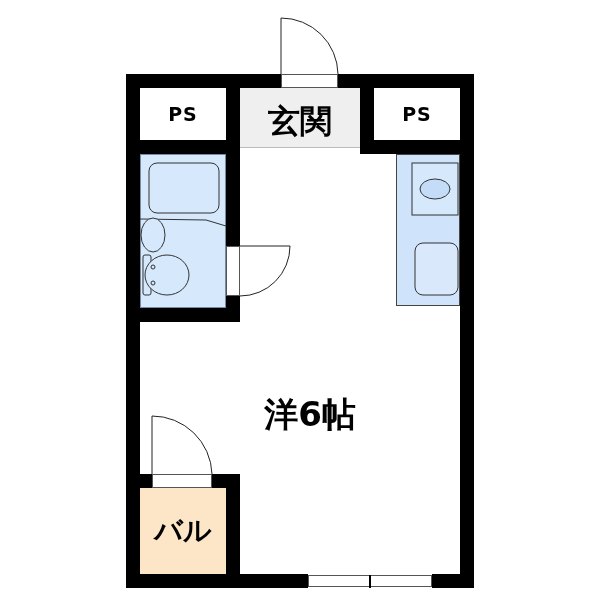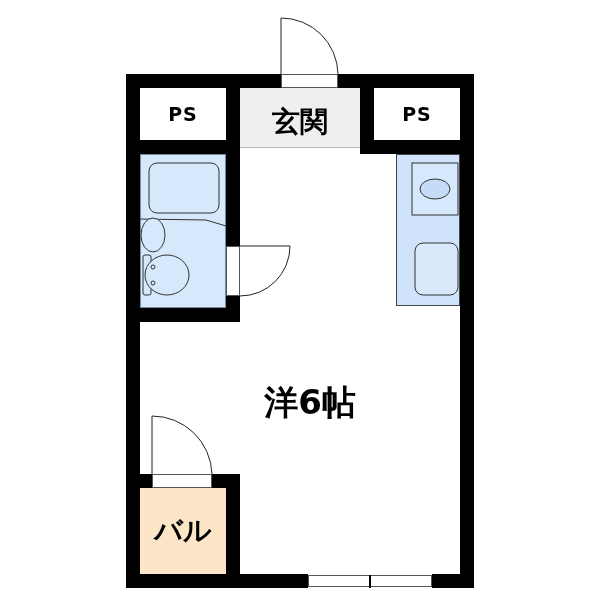--- a/index.html
+++ b/index.html
@@ -15,32 +15,32 @@
   svg { position:absolute; overflow:visible; }
 </style>
 </head>
 <body>
 
 <div class="room" style="left:140px;top:88px;width:86px;height:52px;background:#fff;">
   <span class="lbl-ps">PS</span>
 </div>
 
 <div class="room" style="left:240px;top:88px;width:120px;height:60px;background:#efefef;border-bottom:1px solid #bbb;box-sizing:border-box;">
-  <span class="lbl-mid" style="font-size:28px;margin-top:8px;">玄関</span>
+  <span class="lbl-mid" style="font-size:32px;margin-top:8px;">玄関</span>
 </div>
 
 <div class="room" style="left:374px;top:88px;width:86px;height:52px;background:#fff;">
   <span class="lbl-ps">PS</span>
 </div>
 
 <div class="abs" style="left:140px;top:154px;width:86px;height:154px;background:#d6e8fb;border:1px solid #7a8aa0;box-sizing:border-box;"></div>
 
 <div class="abs" style="left:396px;top:154px;width:64px;height:152px;background:#cfe3fa;border:1px solid #444;box-sizing:border-box;"></div>
 
-<div class="room" style="left:240px;top:368px;width:140px;height:70px;text-align:center;">
+<div class="room" style="left:240px;top:380px;width:140px;height:70px;text-align:center;">
   <span class="lbl-big">洋6帖</span>
 </div>
 
 <div class="room" style="left:140px;top:488px;width:86px;height:86px;background:#fde5c7;">
   <span class="lbl-mid">バル</span>
 </div>
 
 <div class="wall" style="left:126px;top:74px;width:14px;height:514px;"></div>
 <div class="wall" style="left:460px;top:74px;width:14px;height:514px;"></div>
 <div class="wall" style="left:126px;top:74px;width:155px;height:14px;"></div>

